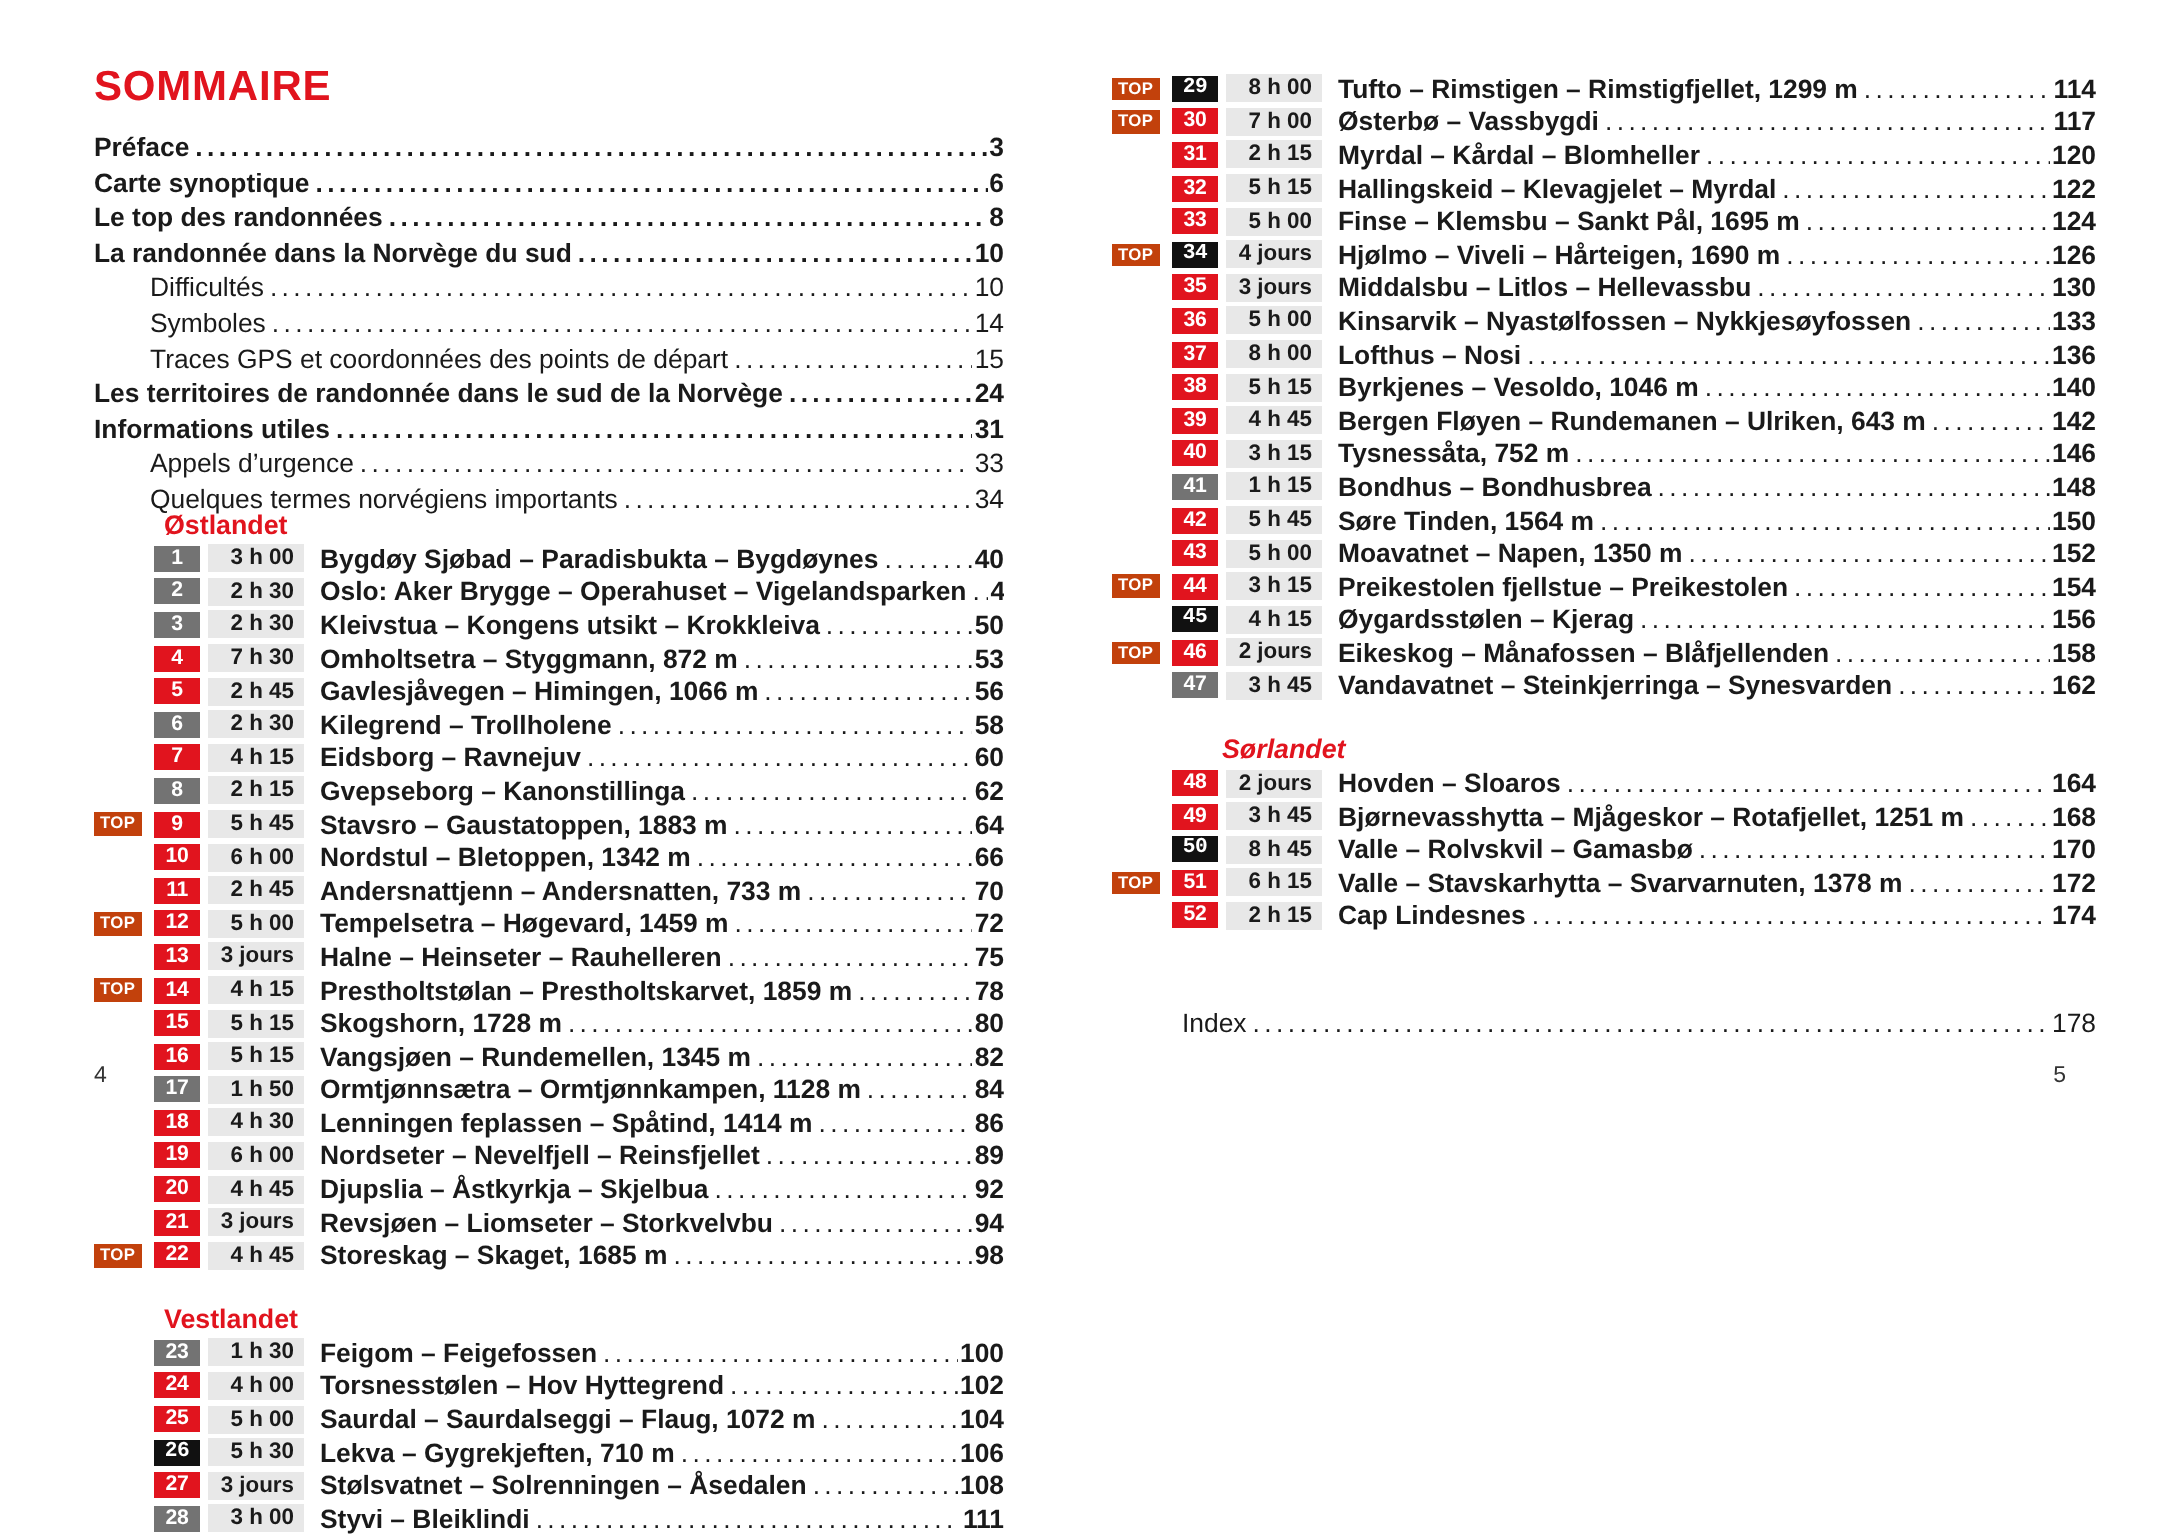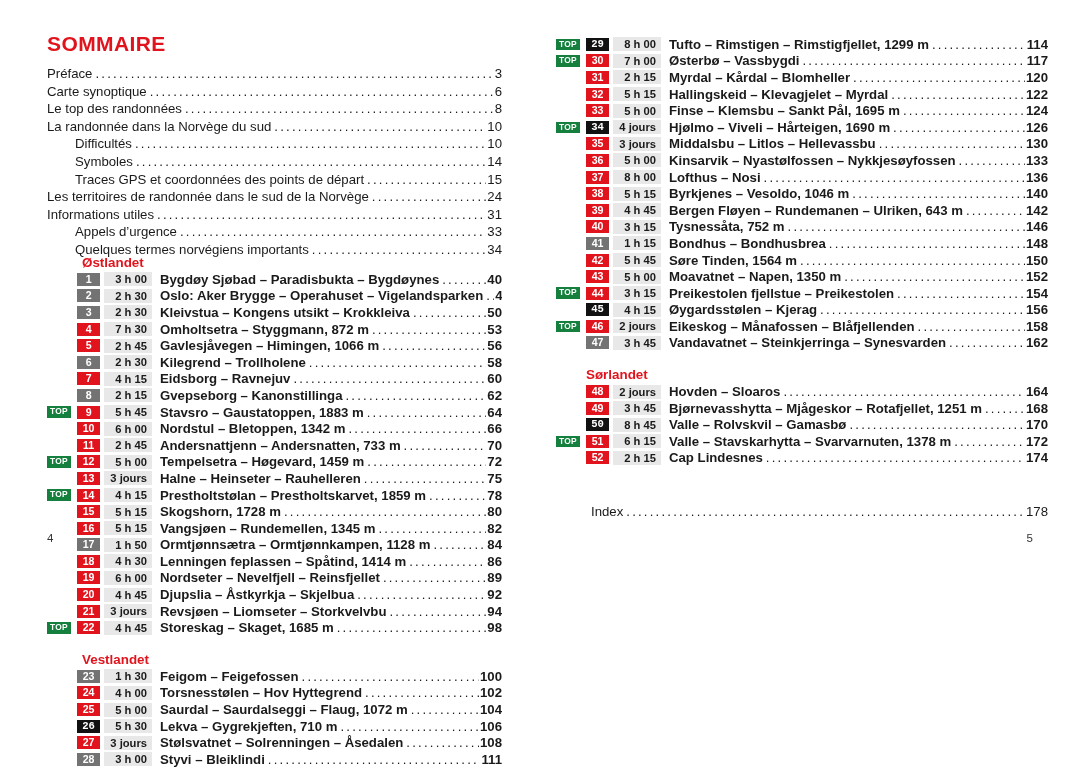--- a/index.html
+++ b/index.html
@@ -24,21 +24,21 @@
     color:#E1141E;
   }
 
   
   .front { position:absolute; left:47px; top:65px; width:455px; }
   .frow {
     display:flex; align-items:baseline;
     font-size:13.2px; line-height:17.6px;
     white-space:nowrap;
   }
-  .frow.lvl1 { font-weight:normal; }
+  .frow.lvl1 { font-weight:bold; }
   .frow.lvl2 { font-weight:normal; padding-left:28px; font-size:13.2px; }
   .frow .ftext { flex:0 0 auto; }
   .leader {
     flex:1 1 auto; min-width:8px;
     overflow:hidden; white-space:nowrap;
     margin:0 1px 0 3px;
     color:#1a1a1a;
     font-size:13.2px; letter-spacing:2.2px;
   }
   .leader::after {
@@ -60,21 +60,21 @@
     font-size:13.2px;
     white-space:nowrap;
   }
   .topcell {
     flex:0 0 28px;
     height:12.5px;
     display:flex; align-items:center; justify-content:flex-start;
   }
   .topbadge {
     display:inline-block;
-    background:#15803d;
+    background:#c2410c;
     color:#fff;
     font-size:8.4px; font-weight:bold;
     line-height:11.5px;
     height:11.5px;
     padding:0 3px;
     letter-spacing:.2px;
   }
   .numcell {
     flex:0 0 27px;
     display:flex; justify-content:center; align-items:center;
@@ -797,21 +797,21 @@
               <div class="namewrap">
                 <span class="hname">Vandavatnet – Steinkjerringa – Synesvarden</span>
                 <span class="leader"></span>
                 <span class="hpage">162</span>
               </div>
             </div>
           </div>
         </div>
         <div class="spacer-md"></div>
         <div>
-          <div class="region" style="margin-left: 30px;">Sørlandet</div>
+          <div class="region" style="margin-left: 55px; font-style: italic;">Sørlandet</div>
           <div class="hikes">
             <div class="hrow">
               <div class="topcell"></div>
               <div class="numcell">
                 <span class="numbadge nb-red">48</span>
               </div>
               <div class="durcell">2 jours</div>
               <div class="namewrap">
                 <span class="hname">Hovden – Sloaros</span>
                 <span class="leader"></span>

